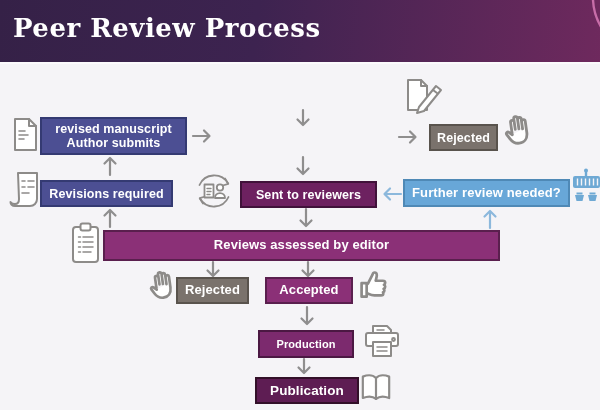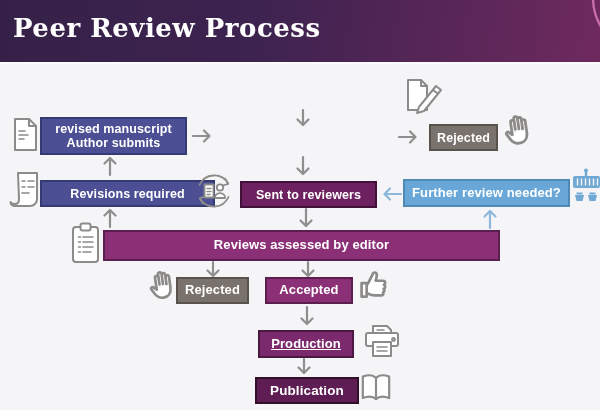--- a/index.html
+++ b/index.html
@@ -100,21 +100,21 @@
   <svg class="arrow" style="left:103px;top:155px;" width="14" height="21" viewBox="0 0 14 21">
     <path class="ag" d="M7 20V5M1.5 8.5 7 3l5.5 5.5" fill="none" stroke-width="2.2" stroke-linecap="round" stroke-linejoin="round"></path>
   </svg>
 
   <svg class="icon" style="left:9px;top:170px;" width="31" height="39" viewBox="0 0 31 39">
     <g fill="#ffffff" stroke-width="2" stroke-linejoin="round" stroke-linecap="round" class="sg">
       <path d="M9 3h19v26c0 4-3 7-7 7H6c-3 0-4.5-2-4.5-4 0 0 1.5 2 4.5 2 2.5 0 4-2 4-5z"></path>
       <path d="M13 11h3M19 11h6M13 17h3M19 17h6M13 23h7" fill="none" stroke-width="1.6"></path>
     </g>
   </svg>
-  <div class="box b-indigo" style="left: 40px; top: 180px; width: 175px; height: 27px; background-color: rgb(76, 79, 147);">
+  <div class="box b-indigo" style="left: 40px; top: 180px; width: 133px; height: 27px; background-color: rgb(76, 79, 147);">
     <span>Revisions required</span>
   </div>
   <svg class="icon" style="left:192px;top:170px;" width="44" height="43" viewBox="0 0 44 43">
     <g fill="none" stroke-width="1.8" stroke-linecap="round" stroke-linejoin="round" class="sg">
       <path d="M7.5 15 A16 16 0 0 1 36 13.5"></path>
       <path d="M36.5 27 A16 16 0 0 1 8 28.5"></path>
       <path d="M33 8.5 36.3 13.8 30.8 15.5"></path>
       <path d="M11 33.5 7.7 28.2 13.2 26.5"></path>
       <rect x="12.5" y="14.5" width="9" height="13" fill="#ffffff"></rect>
       <path d="M15 18.5h4M15 21.5h4M15 24.5h3" stroke-width="1.4"></path>
@@ -185,21 +185,21 @@
     <g class="sg" fill="#ffffff" stroke-width="1.7" stroke-linecap="round" stroke-linejoin="round">
       <path d="M8.8 11.2l2.9-5.7c.2-.9.6-1.4 1.3-1.4.9 0 1.4.8 1.4 1.7 0 1.1-.4 2.4-.7 3.5h4.5c.9 0 1.5.5 1.5 1.3 0 .6-.3 1-.8 1.3.5.2.8.6.8 1.2 0 .7-.4 1.1-1 1.3.3.2.5.5.5 1 0 .6-.4 1-.9 1.2.1.2.2.4.2.7 0 .7-.6 1.2-1.4 1.2h-4.2c-1.6 0-2.7-.5-4.1-1.1"></path>
       <rect x="4.8" y="10.8" width="3.2" height="8.6"></rect>
     </g>
   </svg>
 
   <svg class="arrow" style="left:300px;top:306px;" width="14" height="21" viewBox="0 0 14 21">
     <path class="ag" d="M7 1v15M1.5 12.5 7 18l5.5-5.5" fill="none" stroke-width="2.2" stroke-linecap="round" stroke-linejoin="round"></path>
   </svg>
 
-  <div class="box b-purple" style="left: 258px; top: 330px; width: 96px; height: 28px; font-size: 13px; background-color: rgb(124, 42, 110); text-decoration: underline;">
+  <div class="box b-purple" style="left: 258px; top: 330px; width: 96px; height: 28px; font-size: 11px; background-color: rgb(124, 42, 110);">
     <span>Production</span>
   </div>
   <svg class="icon" style="left:361px;top:322px;" width="42" height="38" viewBox="0 0 42 38">
     <g class="sg" fill="#ffffff" stroke-width="2" stroke-linecap="round" stroke-linejoin="round">
       <path d="M12 11V4h14l4 4v3"></path>
       <path d="M16 8h7" fill="none" stroke-width="1.5"></path>
       <rect x="5" y="11" width="32" height="13" rx="2"></rect>
       <circle cx="32.5" cy="17.5" r="1.4" fill="none"></circle>
       <rect x="12" y="20" width="18" height="14"></rect>
       <path d="M16 25h10M16 29h10" fill="none" stroke-width="1.5"></path>

